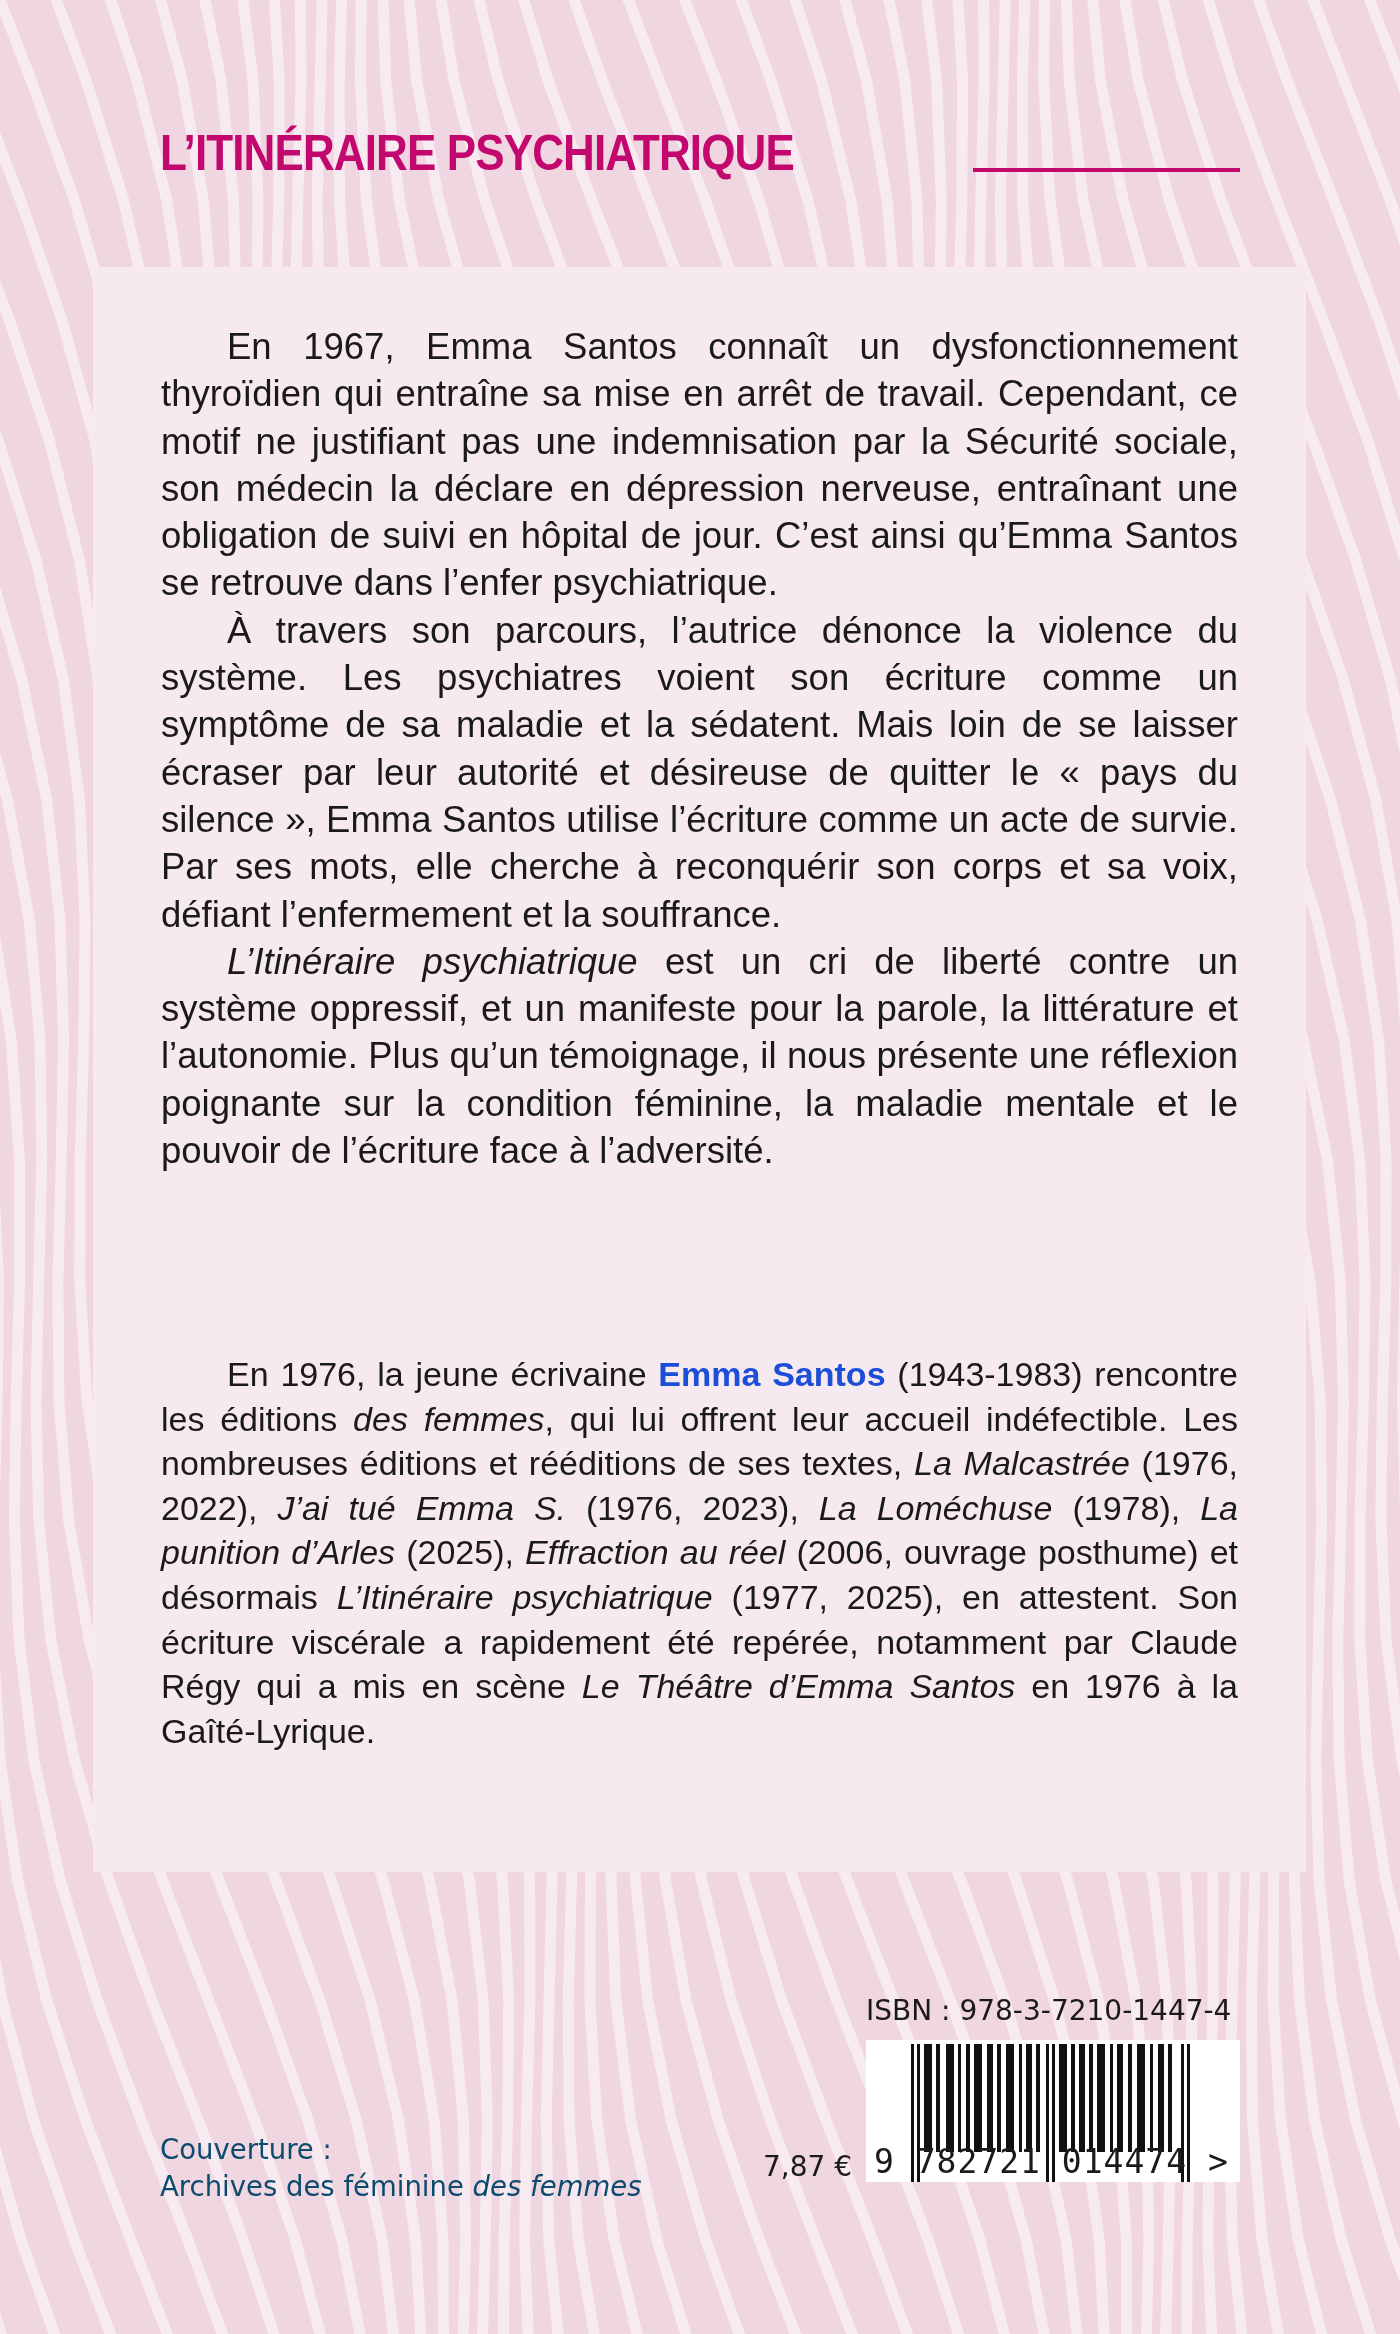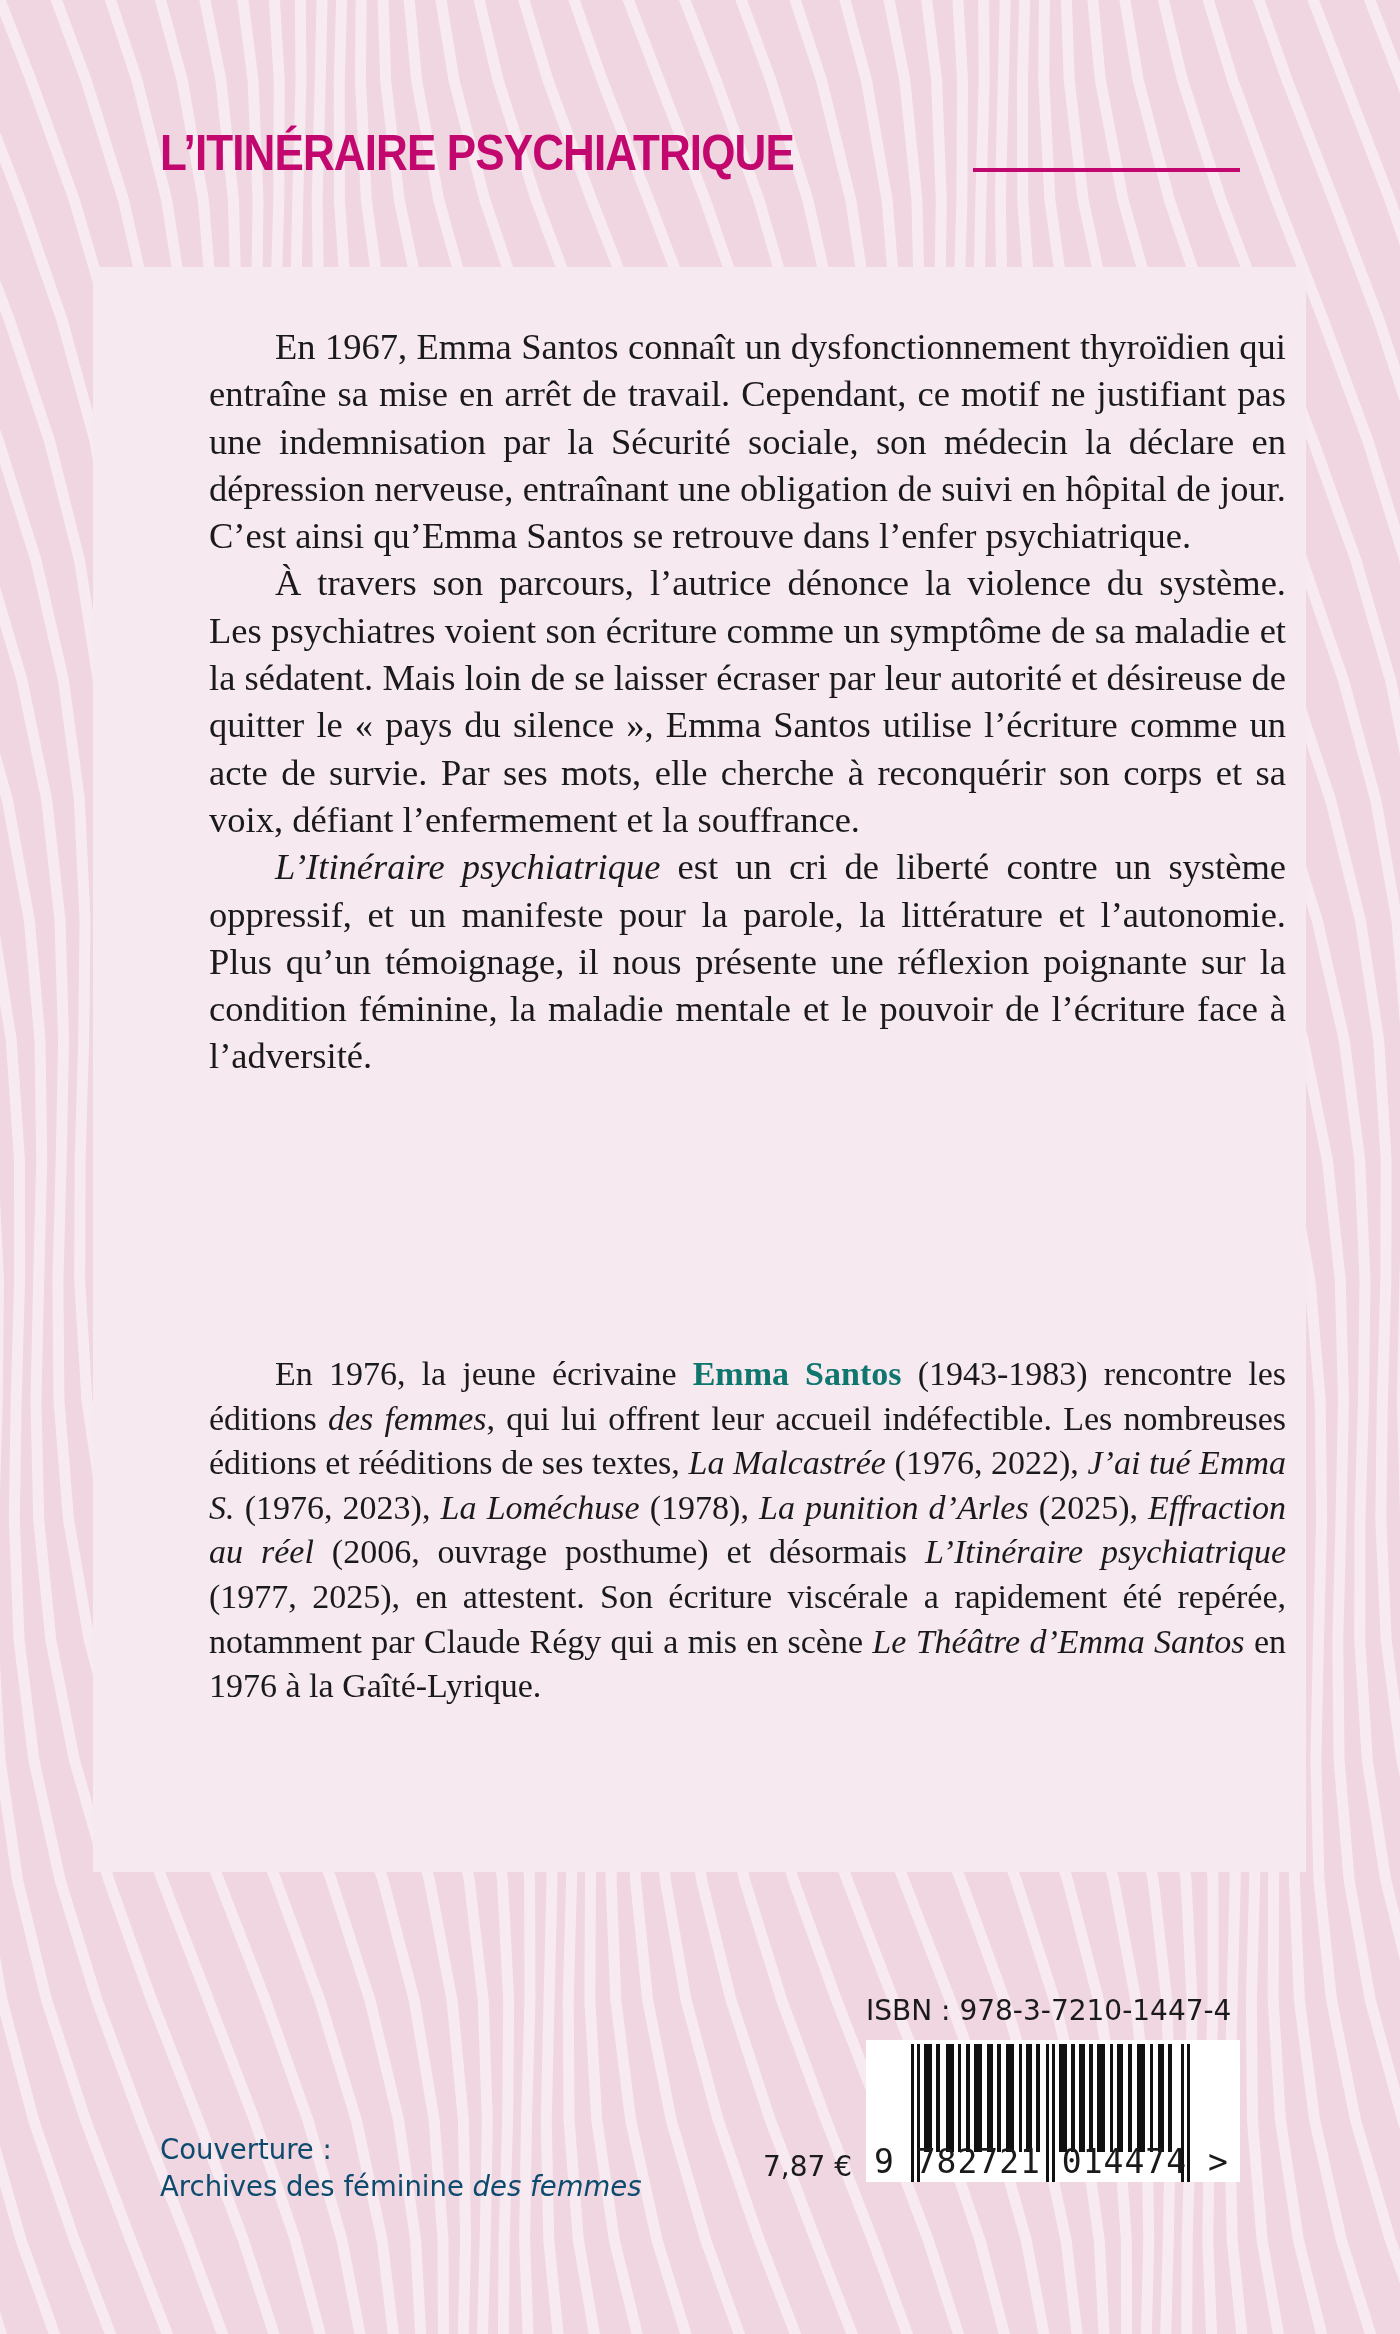--- a/index.html
+++ b/index.html
@@ -18,27 +18,27 @@
     transform:scaleX(0.88); transform-origin:left top; white-space:nowrap; line-height:70px;
   }
   .title-rule { left:973px; top:168px; width:267px; height:4px; background:#c2086e; }
 
   .panel {
     left:93px; top:267px; width:1213px; height:1605px;
     background:#f7e9f0;
   }
   .text-block {
     position:absolute; left:68px; width:1077px;
-    font-family:Liberation Serif, serif; font-size:36.5px; line-height:47.3px;
-    text-align:justify; hyphens:manual; transform-origin:left top;margin-left:48px;
+    font-family:Liberation Sans, sans-serif; font-size:36.5px; line-height:47.3px;
+    text-align:justify; hyphens:manual; transform-origin:left top;
   }
   .text-block p { margin:0; text-indent:66px; }
   .block1 { top:56px; }
   .block2 { top:1085px; line-height:44.6px; font-size:34px; }
-  .accent { color:#0f766e; font-weight:700; }
+  .accent { color:#1d4ed8; font-weight:700; }
   em { font-style:italic; }
 
   .isbn {
     left:866px; top:1994px; font-family:"DejaVu Sans", sans-serif; font-size:28px;
     color:#1a1a1a; white-space:nowrap;
   }
   .barcode-box {
     left:866px; top:2040px; width:374px; height:142px; background:#ffffff;
   }
   .barcode-svg { position:absolute; left:0; top:0; }

